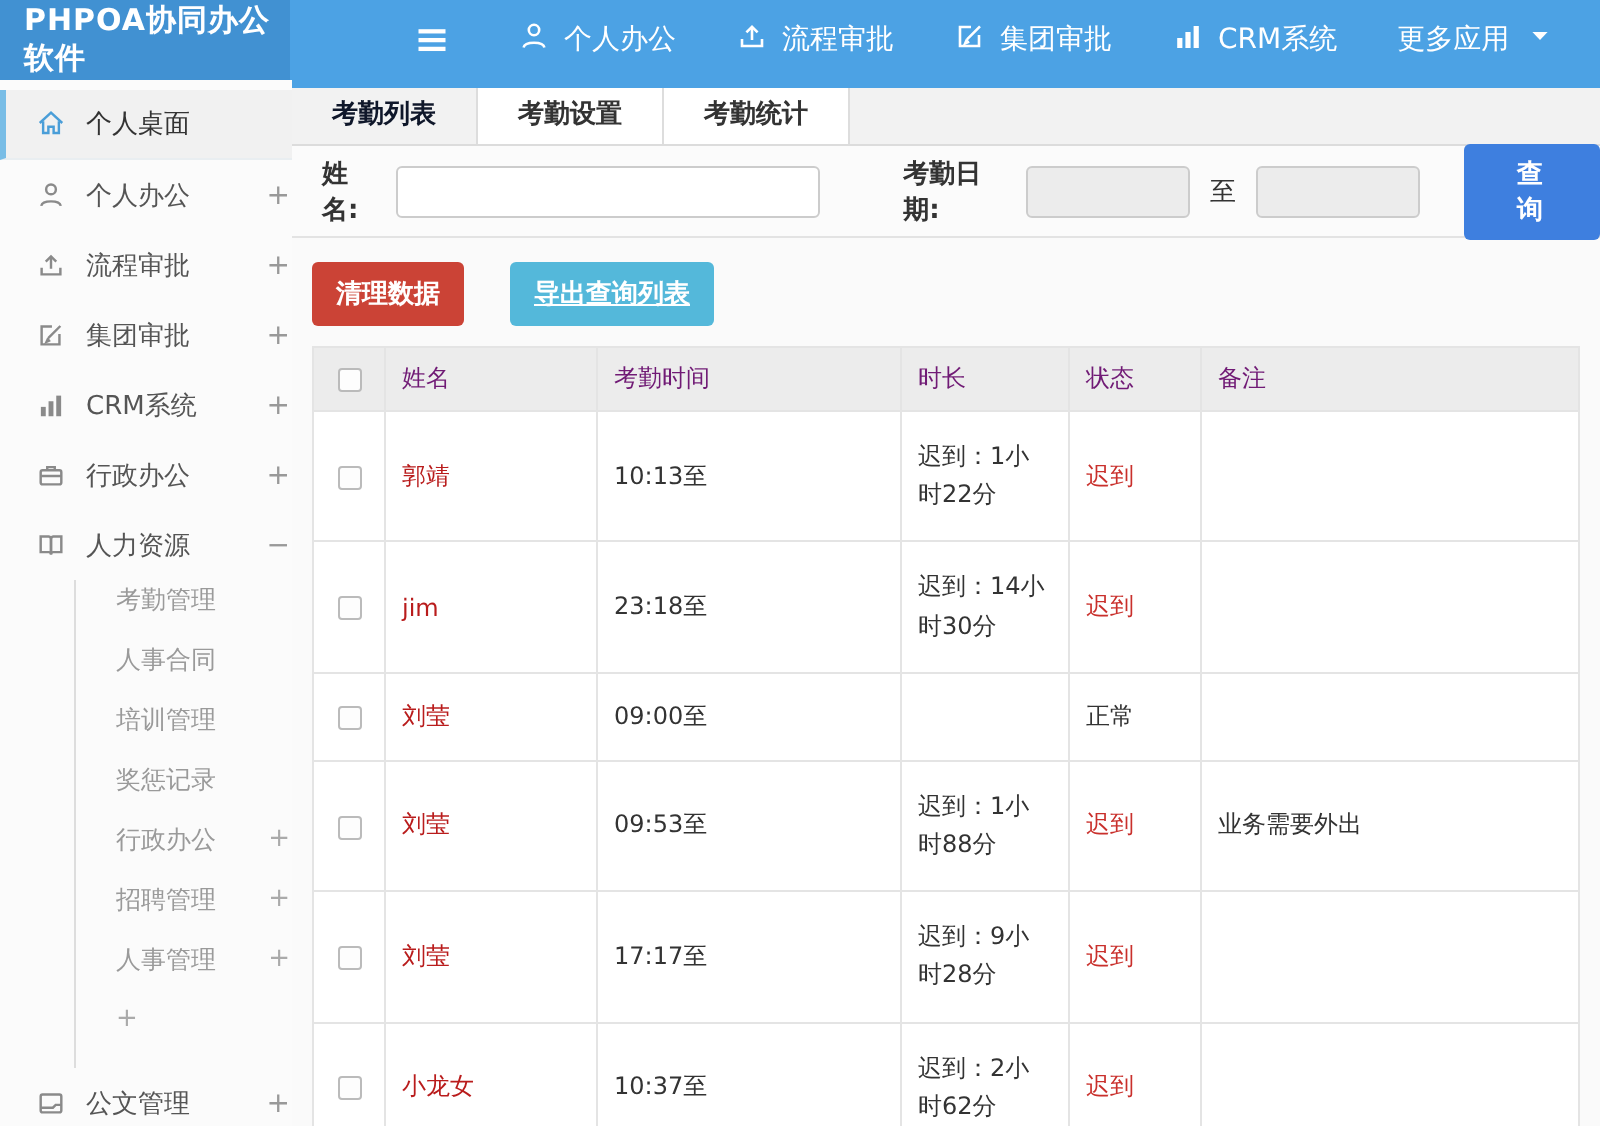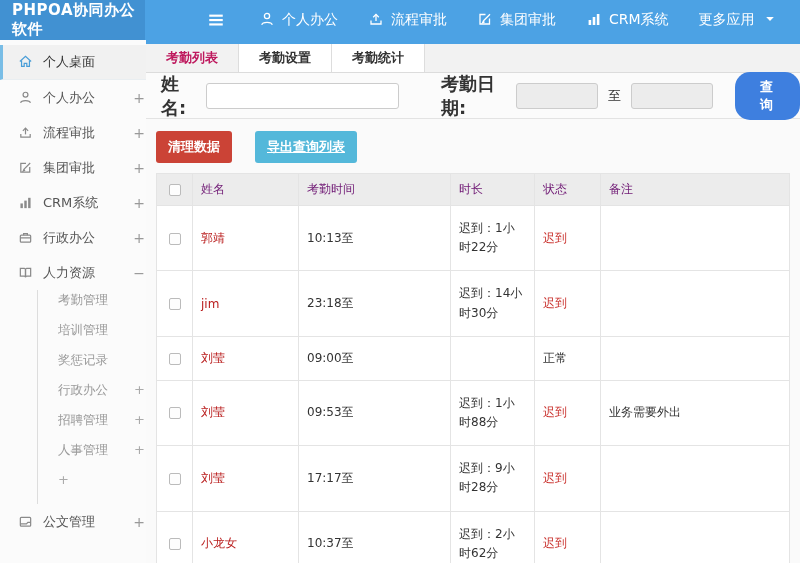--- a/index.html
+++ b/index.html
@@ -25,29 +25,29 @@
   .side-item.active .icon { color:#4a9ed8; }
   .submenu { margin-left:37px; border-left:1px solid #ddd; padding:2px 0; }
   .sub-item { height:30px; display:flex; padding:0 14px 0 20px; color:#9a9a9a; font-size:12.5px; cursor:pointer; }
   .sub-item .lbl { flex:1; }
   .sub-item .suffix { color:#aaa; font-size:13px; }
 
   
   .main { position:absolute; top:40px; left:146px; right:0; bottom:0; background:#fafafa; border-top:4px solid #4ca2e4; }
   .tabbar { height:29px; background:#f2f2f2; border-bottom:1px solid #dcdcdc; display:flex; }
   .tab { padding:0 20px; line-height:28px; font-size:13px; font-weight:bold; color:#333; background:#fff; border-right:1px solid #ddd; cursor:pointer; }
-  .tab.active { color:#be185d; background:#f2f2f2;text-align:right; }
+  .tab.active { color:#0f172a; background:#f2f2f2;text-align:right; }
 
   .searchbar { height:46px; background:#fbfbfb; border-bottom:1px solid #e3e3e3; display:flex; align-items:center; padding-left:15px; }
-  .searchbar label { font-weight:bold; font-size:18px; color:#333; margin-right:8px; }
+  .searchbar label { font-weight:bold; font-size:13px; color:#333; margin-right:8px; }
   .inp { height:26px; border:1px solid #ccc; border-radius:3px; background:#fff; padding:0 6px; font-size:12px; font-family:inherit; }
   .inp.name { width:226px; margin-right:42px; }
   .inp.date { width:82px; background:#ececec; }
   .to-label { margin:0 10px; font-size:13px; color:#333; }
-  .btn-query { margin-left:22px; background:#3e7fdf; color:#fff; border:none; border-radius:15px; font-weight:bold; font-size:13px; padding:6px 17px; cursor:pointer; letter-spacing:2px; font-family:inherit; }
+  .btn-query { margin-left:22px; background:#3e7fdf; color:#fff; border:none; border-radius:3px; font-weight:bold; font-size:13px; padding:6px 17px; cursor:pointer; letter-spacing:2px; font-family:inherit; }
 
   .actions { padding:12px 10px 10px 10px; display:flex; gap:23px; }
   .btn { border:none; border-radius:3px; color:#fff; font-weight:bold; font-size:13px; padding:7px 12px; cursor:pointer; font-family:inherit; }
   .btn-clean { background:#cb4336; }
   .btn-export { background:#54b8da;text-decoration:underline; }
 
   
   .tablewrap { padding:0 10px; }
   table { width:100%; border-collapse:collapse; background:#fff; border:1px solid #e2e2e2; }
   th, td { border:1px solid #e4e4e4; text-align:left; font-size:12px; vertical-align:middle; }
@@ -184,20 +184,24 @@
           <path d="M2.5 3.5 H6.8 Q8 3.7 8 5 V13 Q8 11.8 6.8 11.8 H2.5 Z"></path>
           <path d="M13.5 3.5 H9.2 Q8 3.7 8 5 V13 Q8 11.8 9.2 11.8 H13.5 Z"></path>
         </svg>
       </span>
     <span class="lbl">人力资源</span>
     <span class="suffix">−</span>
   </div>
     <div class="submenu">
       <div class="sub-item">
     <span class="lbl">考勤管理</span>
+
+  </div>
+      <div class="sub-item">
+    <span class="lbl">人事合同</span>
 
   </div>
       <div class="sub-item">
     <span class="lbl">培训管理</span>
 
   </div>
       <div class="sub-item">
     <span class="lbl">奖惩记录</span>
 
   </div>

